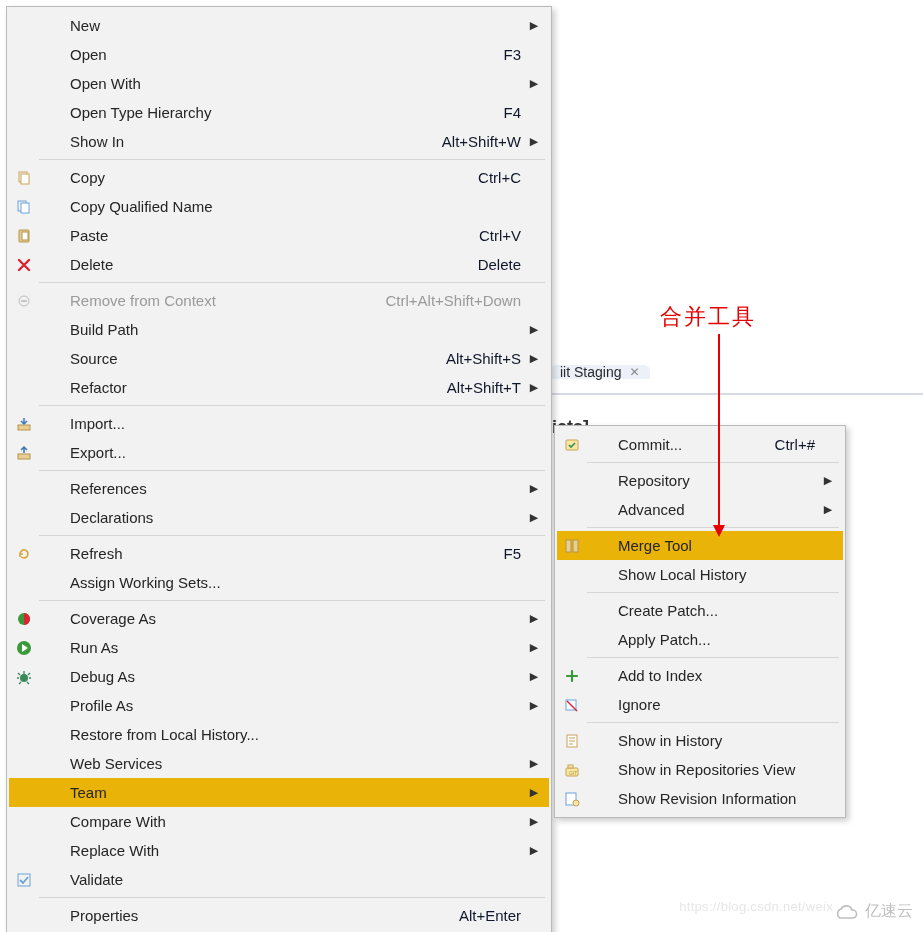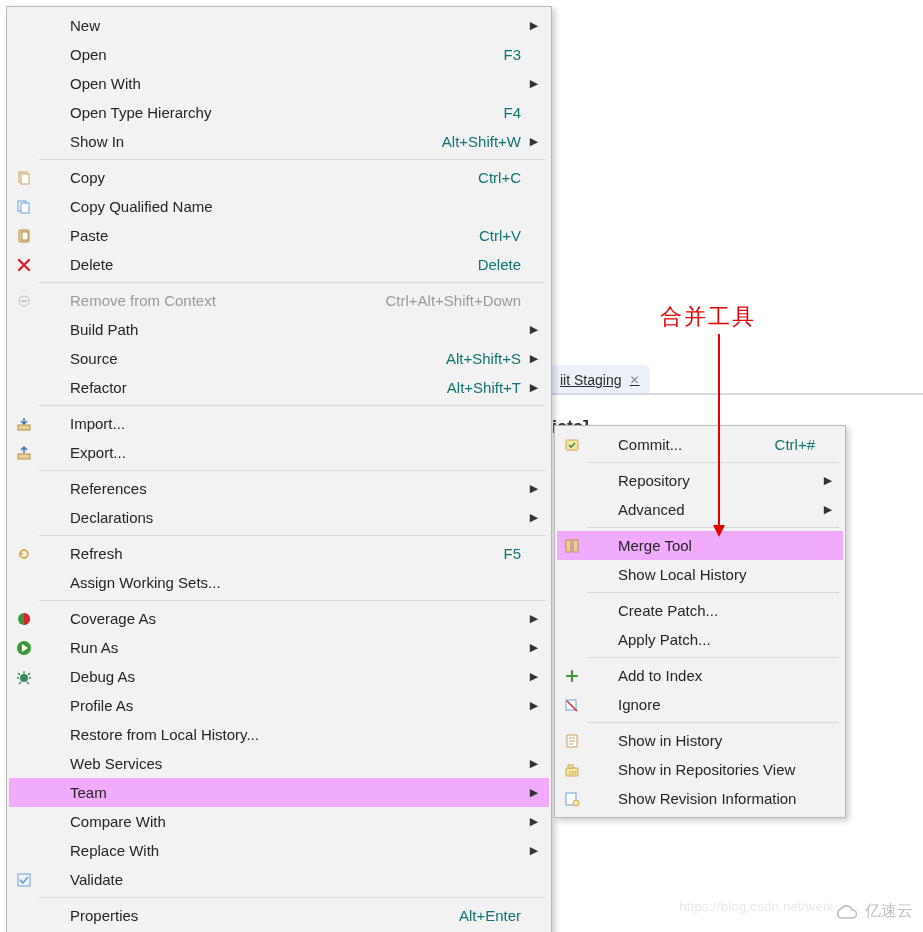--- a/index.html
+++ b/index.html
@@ -10,29 +10,28 @@
     background: #ffffff;
     width: 923px; height: 932px;
     position: relative;
     overflow: hidden;
   }
 
   
   .bg-tab {
     position: absolute;
     left: 550px; top: 365px;
-    height: 30px;
+    height: 14px;
     display: flex; align-items: center;
     background: #ecf0f8;
     border-top-left-radius: 6px; border-top-right-radius: 6px;
     padding: 0 10px;
     gap: 8px;
     color: #2a2a2a;
     font-size: 14px;
-    text-decoration: underline;
   }
   .bg-tab .close-x { color: #888; font-size: 12px; cursor: pointer; }
   .bg-bar { position: absolute; left: 550px; right:0; top:393px; height:2px; background:#d7dae3; }
   .bg-text-icts { position:absolute; left:552px; top:417px; font-weight:700; color:#333; font-size:18px; }
 
   .watermark {
     position: absolute; right: 10px; bottom: 10px;
     color: #bfbfbf; font-size: 16px;
     display: flex; align-items: flex-end; gap: 6px;
   }
@@ -51,25 +50,25 @@
 
   .mi {
     display: flex; align-items: center;
     height: 29px;
     padding: 0 8px 0 0;
     position: relative;
     cursor: default;
   }
   .mi .icon { width: 30px; display:flex; justify-content:center; align-items:center; }
   .mi .label { flex: 1; padding-left: 2px; white-space: nowrap; margin-left: 29px; }
-  .mi .shortcut { color: #0f766e; padding-right: 6px; font-size: 15px; }
+  .mi .shortcut { color: #0f172a; padding-right: 6px; font-size: 15px; }
   .mi .arrow { width: 14px; text-align: center; color:#333; font-size:11px; }
   .mi.disabled { color: #9a9a9a; }
   .mi.disabled .shortcut { color:#9a9a9a; }
-  .mi.highlight { background: #f0abfc; }
+  .mi.highlight { background: #eab308; }
   .sep { height: 1px; background: #d6d6d6; margin: 3px 4px 3px 30px; }
 
   
   .anno-label {
     position: absolute; left: 660px; top: 302px;
     color: #e60000; font-size: 22px; font-family: "SimSun","Songti SC",serif;
     letter-spacing: 2px;
   }
   .anno-arrow {
     position: absolute; left: 718px; top: 334px; width: 2px; height: 201px;

